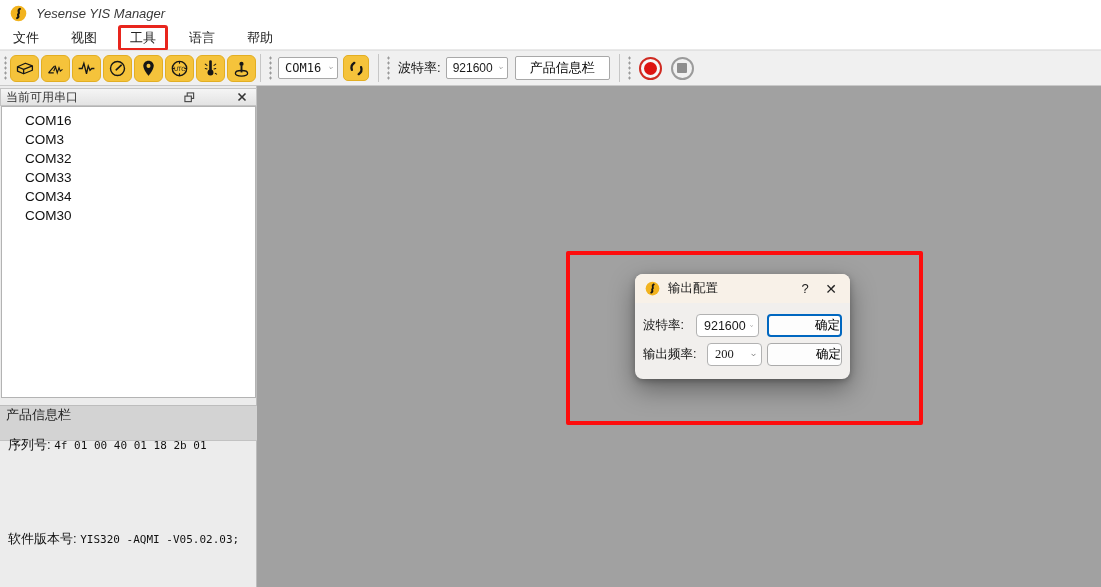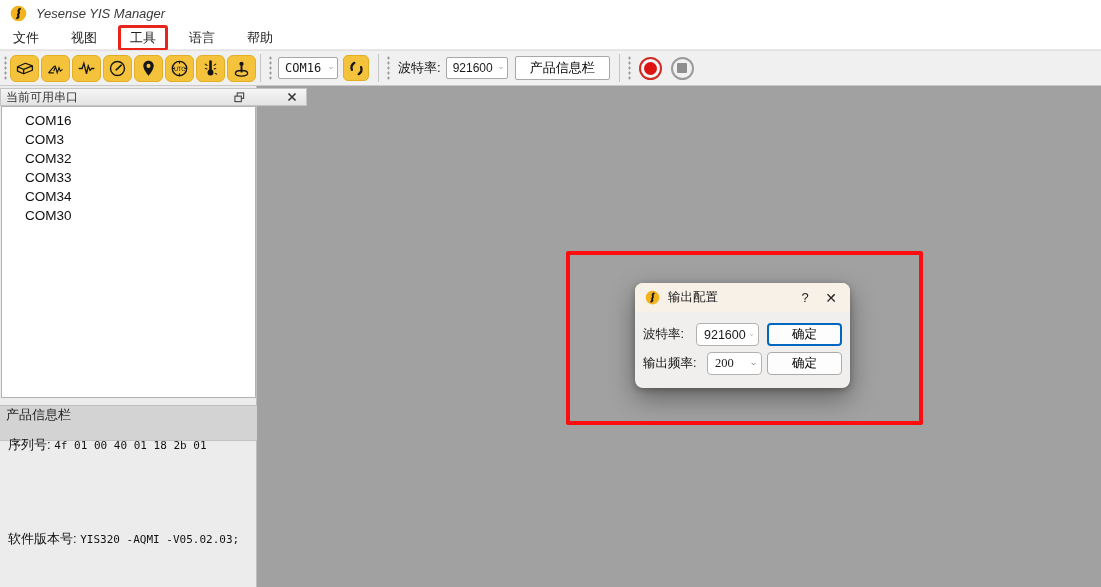--- a/index.html
+++ b/index.html
@@ -34,52 +34,52 @@
   .rec-btn { width:23px; height:23px; border:2px solid #cf2a21; border-radius:50%; margin-left:7px; display:flex; align-items:center; justify-content:center; background:#f7f7f7; cursor:pointer; }
   .rec-dot { width:13px; height:13px; border-radius:50%; background:#dd1411; }
   .stop-btn { width:23px; height:23px; border:2px solid #9b9b9b; border-radius:50%; margin-left:9px; display:flex; align-items:center; justify-content:center; background:#f1f1f1; cursor:pointer; }
   .stop-sq { width:10px; height:10px; background:#8e8e8e; border-radius:1px; }
 
   
   .main-area { position:absolute; left:257px; top:86px; right:0; bottom:0; background:#a1a1a1; }
 
   
   .dock { position:absolute; left:0; top:86px; width:257px; bottom:0; background:#ececec; border-right:1px solid #bdbdbd; }
-  .dock-header { position:absolute; left:0; top:2px; width:307px; height:18px; background:linear-gradient(#f5f5f5,#e3e3e3); border:1px solid #c4c4c4; display:flex; align-items:center;gap:29px; }
+  .dock-header { position:absolute; left:0; top:2px; width:257px; height:18px; background:linear-gradient(#f5f5f5,#e3e3e3); border:1px solid #c4c4c4; display:flex; align-items:center;gap:29px; }
   .dock-header .dock-title { margin-left:5px; font-size:12px; color:#333; }
   .dock-btn { width:16px; height:14px; display:flex; align-items:center; justify-content:center; cursor:pointer; color:#444; }
   .dock-btn.float { margin-left:auto; margin-right:8px; }
   .dock-btn.close { margin-right:6px; font-size:12px; font-weight:bold; }
   .port-list { position:absolute; left:1px; top:20px; width:255px; height:292px; background:#ffffff; border:1px solid #b3b3b3; padding-top:4px; }
   .port-item { padding-left:23px; height:19px; line-height:19px; font-size:13.5px; color:#111; cursor:pointer; }
   .info-header { position:absolute; left:0; top:319px; width:257px; height:36px; background:#d3d3d3; border-top:1px solid #bdbdbd; border-bottom:1px solid #c2c2c2; line-height:18px; padding-left:6px; font-size:13px; color:#222; }
   .info-line { position:absolute; left:8px; white-space:nowrap; font-size:13px; color:#111; }
   .info-line .mono { font-size:11px; }
   .info-serial { top:350px; }
   .info-version { top:444px; }
 
   
   .red-rect { position:absolute; left:566px; top:251px; width:357px; height:174px; border:4px solid #fd0d0d; border-radius:2px; pointer-events:none; }
 
   
-  .dialog { position:absolute; left:635px; top:283px; width:215px; height:105px; border-radius:8px; background:#f1efed; box-shadow:0 10px 26px rgba(0,0,0,0.38), 0 2px 6px rgba(0,0,0,0.25); }
+  .dialog { position:absolute; left:635px; top:274px; width:215px; height:105px; border-radius:8px; background:#f1efed; box-shadow:0 10px 26px rgba(0,0,0,0.38), 0 2px 6px rgba(0,0,0,0.25); }
   .dialog-titlebar { position:absolute; left:0; top:0; width:100%; height:29px; background:#f8f1e8; border-radius:8px 8px 0 0; display:flex; align-items:center; }
   .dialog-titlebar .dlg-icon { width:15px; height:15px; margin-left:10px; }
   .dialog-titlebar .dlg-title { margin-left:8px; font-size:12.5px; color:#1a1a1a; }
   .dlg-help { margin-left:auto; width:22px; text-align:center; font-size:13px; color:#222; cursor:pointer; }
   .dlg-close { width:30px; text-align:center; font-size:14px; color:#222; margin-right:4px; cursor:pointer; }
   .dlg-row { position:absolute; height:23px; display:flex; align-items:center; }
   .dlg-row-1 { top:40px; left:0; width:100%; }
   .dlg-row-2 { top:69px; left:0; width:100%;padding-left:38px; }
   .dlg-label { position:absolute; left:8px; font-size:12.5px; color:#111; line-height:23px; }
   .dlg-combo { position:absolute; height:23px; background:#fff; border:1px solid #b2b2b2; border-radius:4px; display:flex; align-items:center; padding:0 5px 0 7px; font-size:12.5px; cursor:pointer; }
   .dlg-combo .chev { margin-left:auto; padding-left:4px; }
   .dlg-combo-1 { left:61px; width:63px; }
   .dlg-combo-2 { left:72px; width:55px;font-family:Liberation Serif, serif; }
-  .dlg-btn { position:absolute; left:132px; width:75px; height:23px; background:#fdfdfd; border:1px solid #ababab; border-radius:4px; font-size:12.5px; text-align:center; line-height:21px; cursor:pointer; }
+  .dlg-btn { position:absolute; left:132px; width:75px; height:23px; background:#fdfdfd; border:1px solid #ababab; border-radius:4px; font-size:12.5px; text-align:right; line-height:21px; cursor:pointer; }
   .dlg-btn.default { border:2px solid #0067c0; line-height:19px; }
 </style>
 </head>
 <body>
 
 <div class="window">
 
   <div class="titlebar">
     <svg class="app-icon" viewBox="0 0 24 24">
       <circle cx="12" cy="12" r="11" fill="#f2b31e"></circle>

